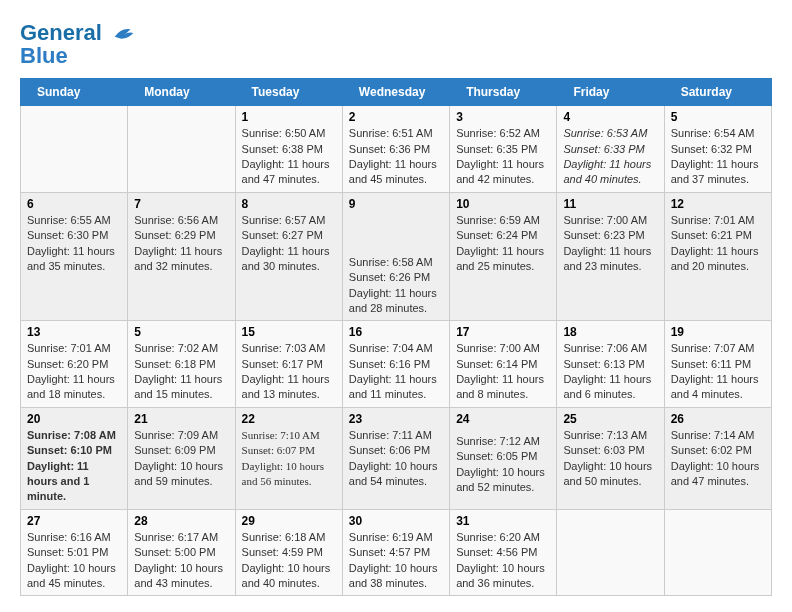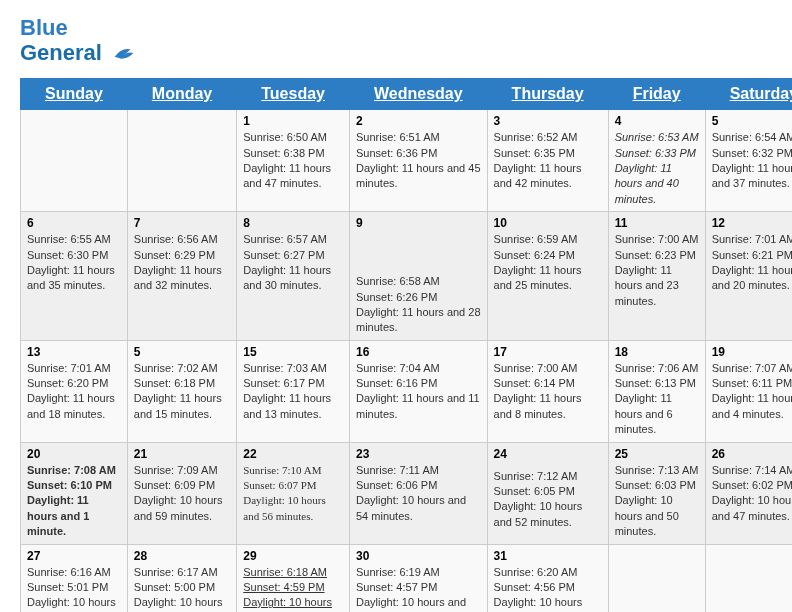--- a/index.html
+++ b/index.html
@@ -48,25 +48,24 @@
     }
     table {
       width: 100%;
       border-collapse: collapse;
       font-size: 11px;
     }
     thead tr th {
       background-color: #2d7dc4;
       color: #fff;
       text-align: left;
-      padding: 6px 24px;
-      font-size: 16px;
+      padding: 6px 16px;
+      font-size: 12px;
       font-weight: bold;
       border: 1px solid #2d7dc4;
-      text-decoration: underline;
     }
     tbody tr td {
       border: 1px solid #ccc;
       vertical-align: top;
       padding: 4px 6px;
       min-height: 70px;
       width: 14.28%;
     }
     tbody tr:nth-child(odd) td {
       background-color: #f9f9f9;
@@ -83,28 +82,28 @@
       color: #333;
       line-height: 1.4;
     }
   </style>
 </head>
 <body>
 
 <div class="header">
   <div class="logo">
     <div>
-      <div class="logo-text" style="margin-top:-4px;">
-        <span style="color:#2d7dc4;">Blue</span>
-      </div>
       <div class="logo-text">
         <span>General</span>
         <svg class="logo-icon" viewBox="0 0 30 30" style="display:inline-block;vertical-align:middle;">
           <path d="M5,18 Q12,8 22,10 Q18,14 15,16 Q20,12 25,14 Q20,20 12,20 Z" fill="#2d7dc4"></path>
         </svg>
+      </div>
+      <div class="logo-text" style="margin-top:-4px;">
+        <span style="color:#2d7dc4;">Blue</span>
       </div>
     </div>
   </div>
   <div class="title-block">
     <div class="month-title"></div>
     <div class="subtitle"></div>
   </div>
 </div>
 
 <table>
@@ -294,21 +293,21 @@
 Daylight: 10 hours and 45 minutes.</div>
         </td>
         <td>
           <div class="day-num">28</div>
           <div class="day-info" style="white-space: pre-line;">Sunrise: 6:17 AM
 Sunset: 5:00 PM
 Daylight: 10 hours and 43 minutes.</div>
         </td>
         <td>
           <div class="day-num">29</div>
-          <div class="day-info" style="white-space: pre-line; text-decoration: underline;">Sunrise: 6:18 AM
+          <div class="day-info" style="white-space: pre-line;">Sunrise: 6:18 AM
 Sunset: 4:59 PM
 Daylight: 10 hours and 40 minutes.</div>
         </td>
         <td>
           <div class="day-num">30</div>
           <div class="day-info" style="white-space: pre-line;">Sunrise: 6:19 AM
 Sunset: 4:57 PM
 Daylight: 10 hours and 38 minutes.</div>
         </td>
         <td>

